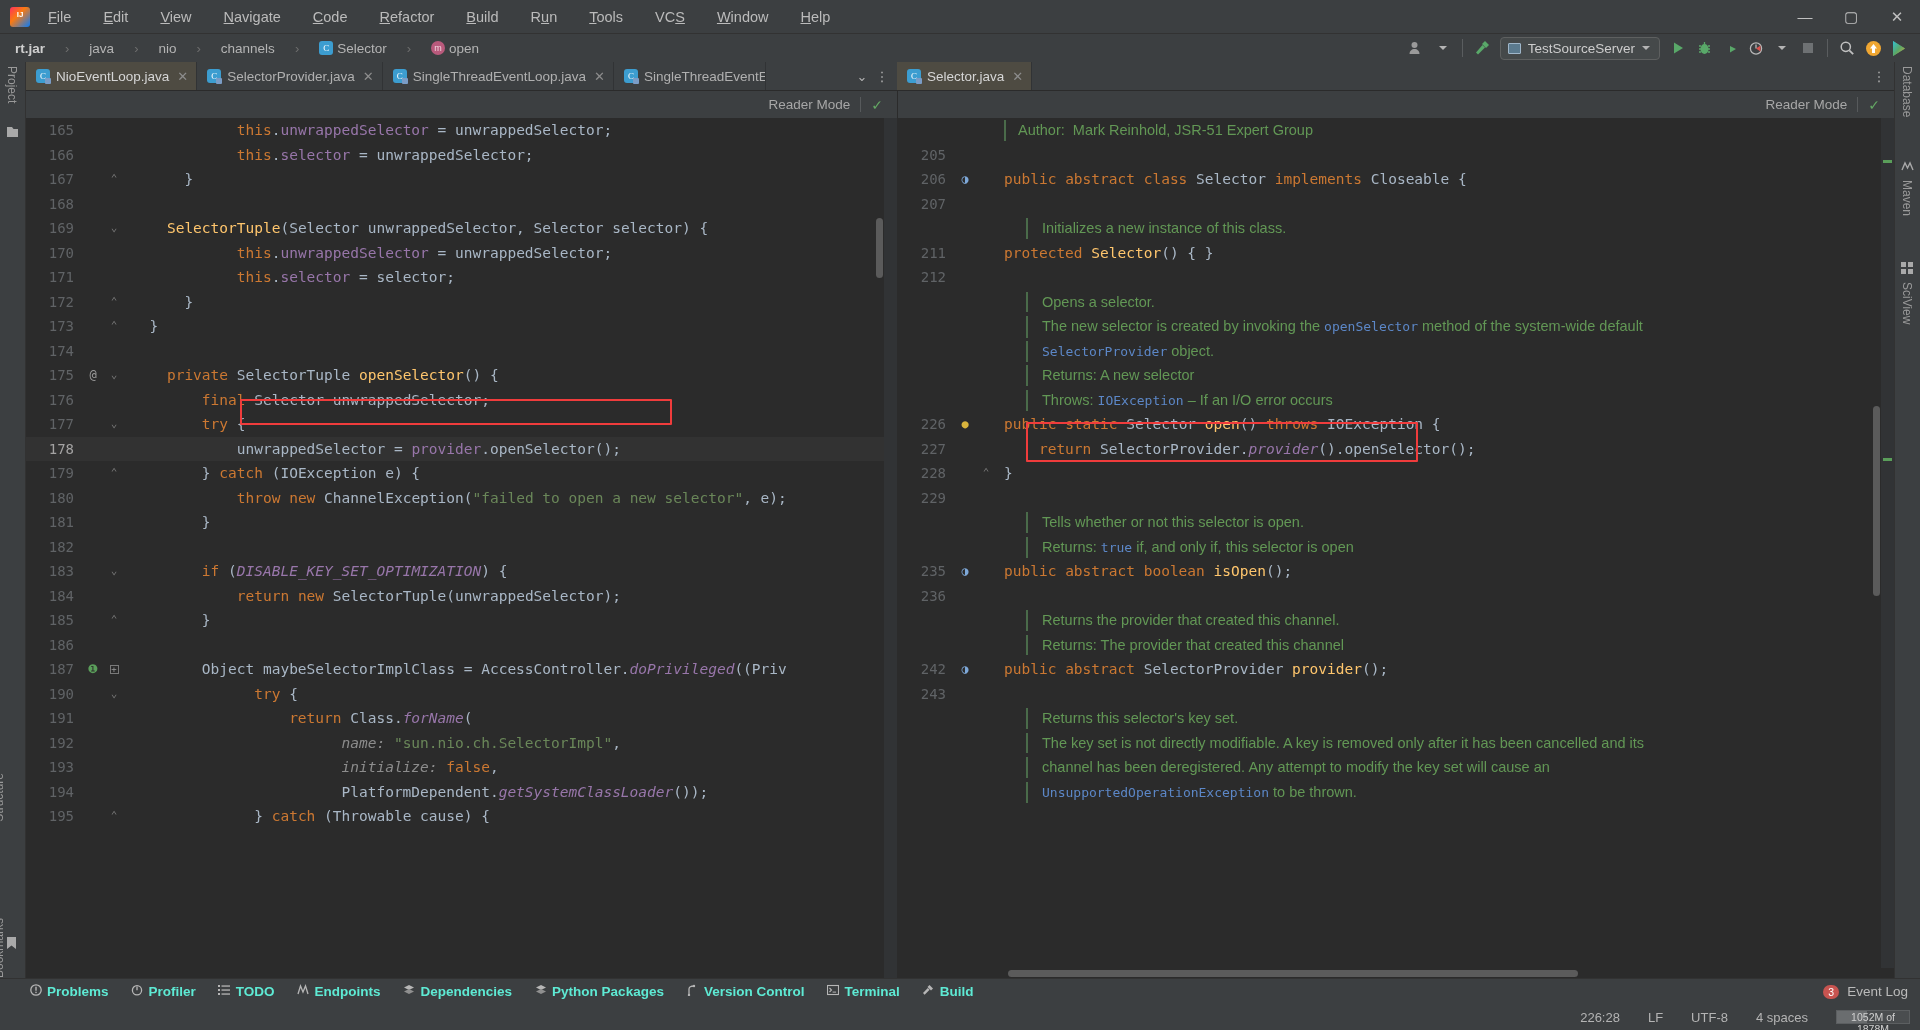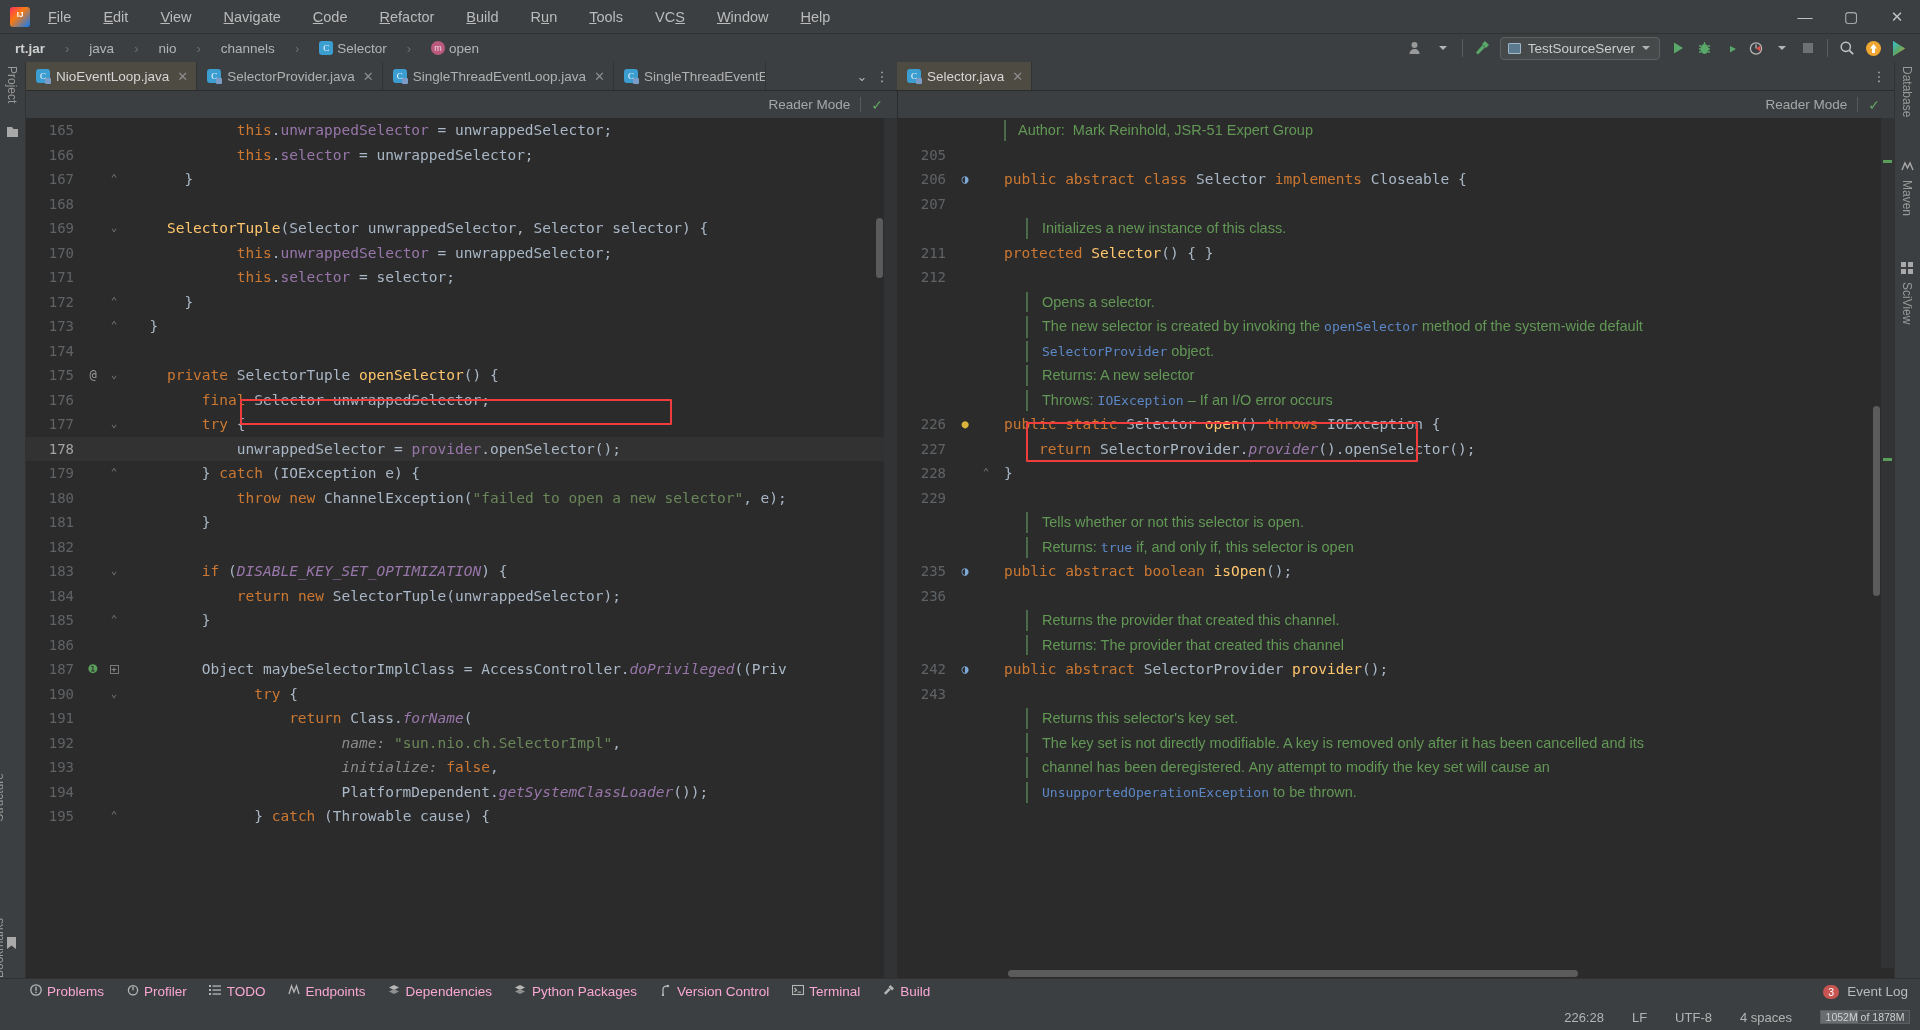--- a/index.html
+++ b/index.html
@@ -199,36 +199,36 @@
   
   .vthumb { position:absolute; right:14px; width:7px; background:#5b5b5b; border-radius:4px; }
   .hscroll { position:absolute; left:0; right:0; bottom:0; height:10px; background:#2b2b2b; }
   .hthumb { position:absolute; height:7px; top:2px; background:#5b5b5b; border-radius:4px; }
 
   
   .toolbar-bottom {
     height: 26px; flex: 0 0 26px; background: #3c3f41; display: flex; align-items: center;
     gap: 0; padding-left: 18px; border-top: 1px solid #323232; font-size: 13.5px;
   }
-  .twbtn { display:flex; align-items:center; gap:5px; padding: 2px 11px; color:#f9a8d4; }
+  .twbtn { display:flex; align-items:center; gap:5px; padding: 2px 11px; color:#5eead4;font-weight:bold; }
   .twbtn .i { font-size: 12px; color:#b6b6b6; display:inline-block; width:13px; text-align:center; }
   .tw-right { margin-left:auto; display:flex; align-items:center; gap:8px; padding-right: 12px; }
   .badge-evt {
     background:#c75450; color:#fff; font-size:10.5px; border-radius:8px; padding: 0px 5px;
     line-height:14px; height:14px; display:inline-block;
   }
 
   
   .statusbar {
     height: 26px; flex: 0 0 26px; background: #3c3f41; display: flex; align-items: center;
     font-size: 13px; color: #b4b4b4; padding: 0 10px 0 14px;
   }
   .status-left { display:flex; align-items:center; gap:7px; }
   .status-right { margin-left:auto; display:flex; align-items:center; gap:28px; }
-  .memwrap { position:relative; width:90px; height:14px; background:#4a4d4f; border:1px solid #5c5f61; }
+  .memwrap { position:relative; width:74px; height:14px; background:#4a4d4f; border:1px solid #5c5f61; }
   .membar { position:absolute; left:0; top:0; bottom:0; width:42%; background:#6a6d6f; }
   .memtxt {
     position:absolute; inset:0; text-align:center; font-size:10.5px; line-height:12px; color:#d0d0d0;
   }
 </style>
 </head>
 <body>
 
 <div id="app">
 

